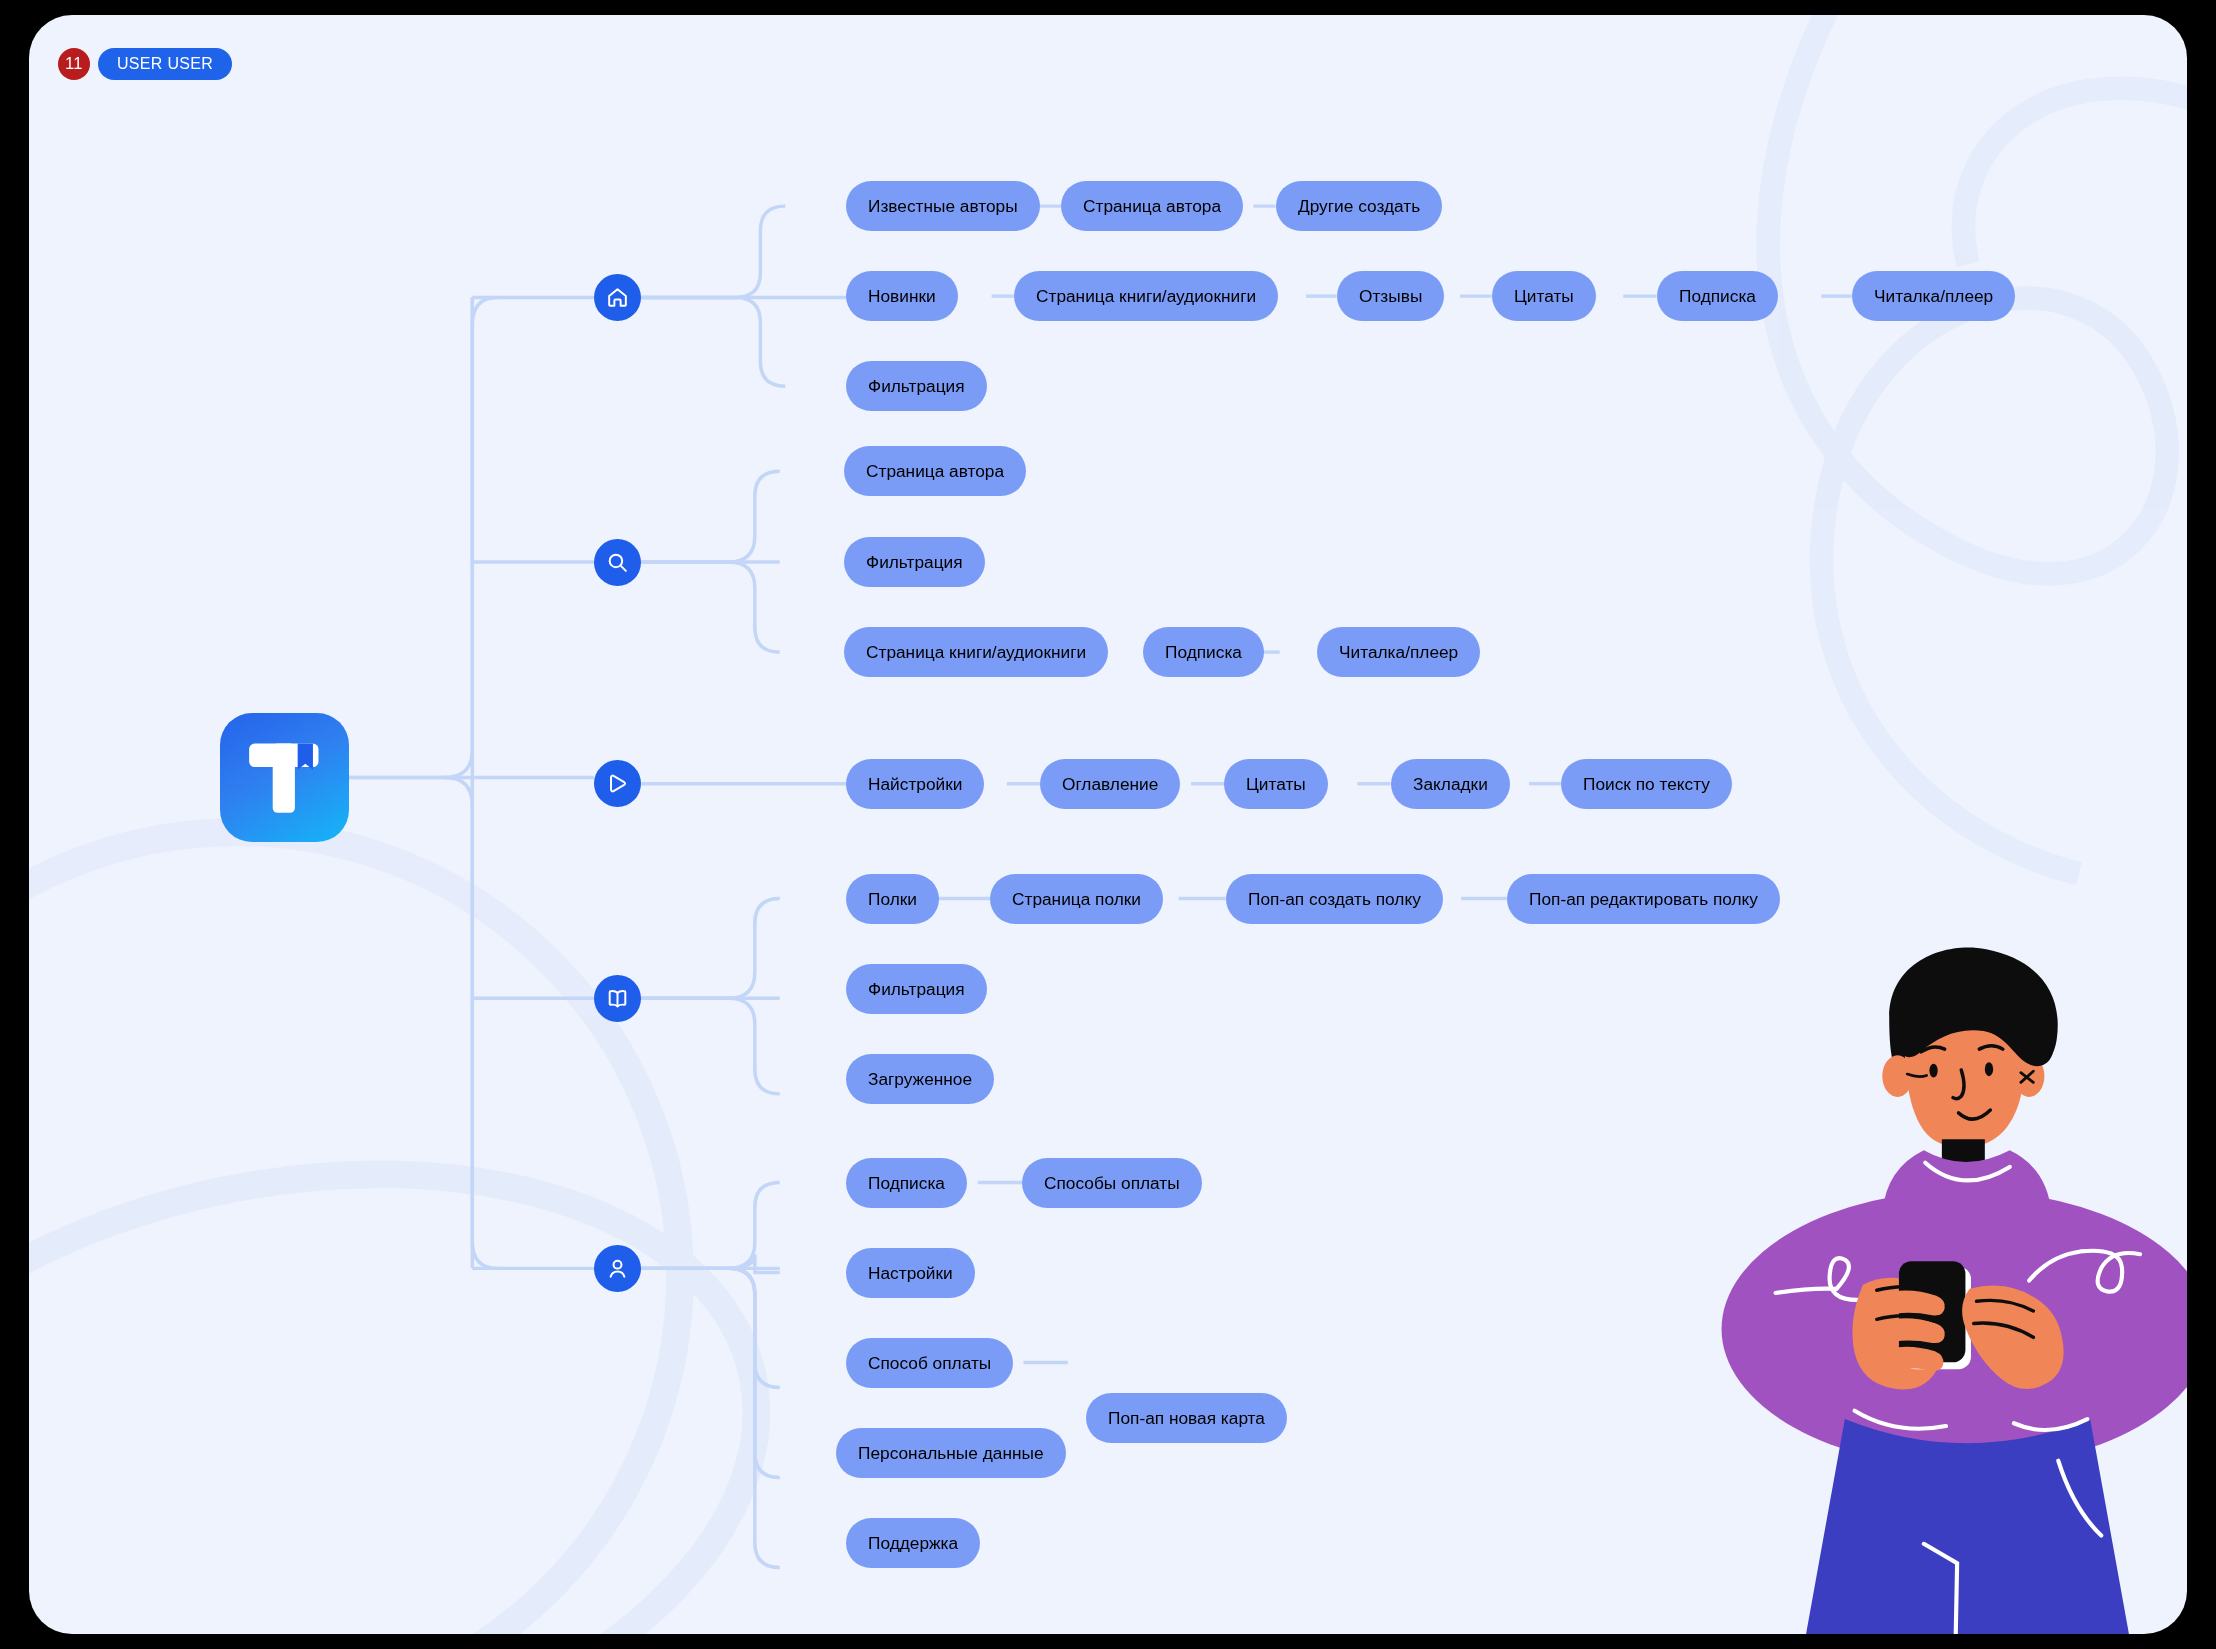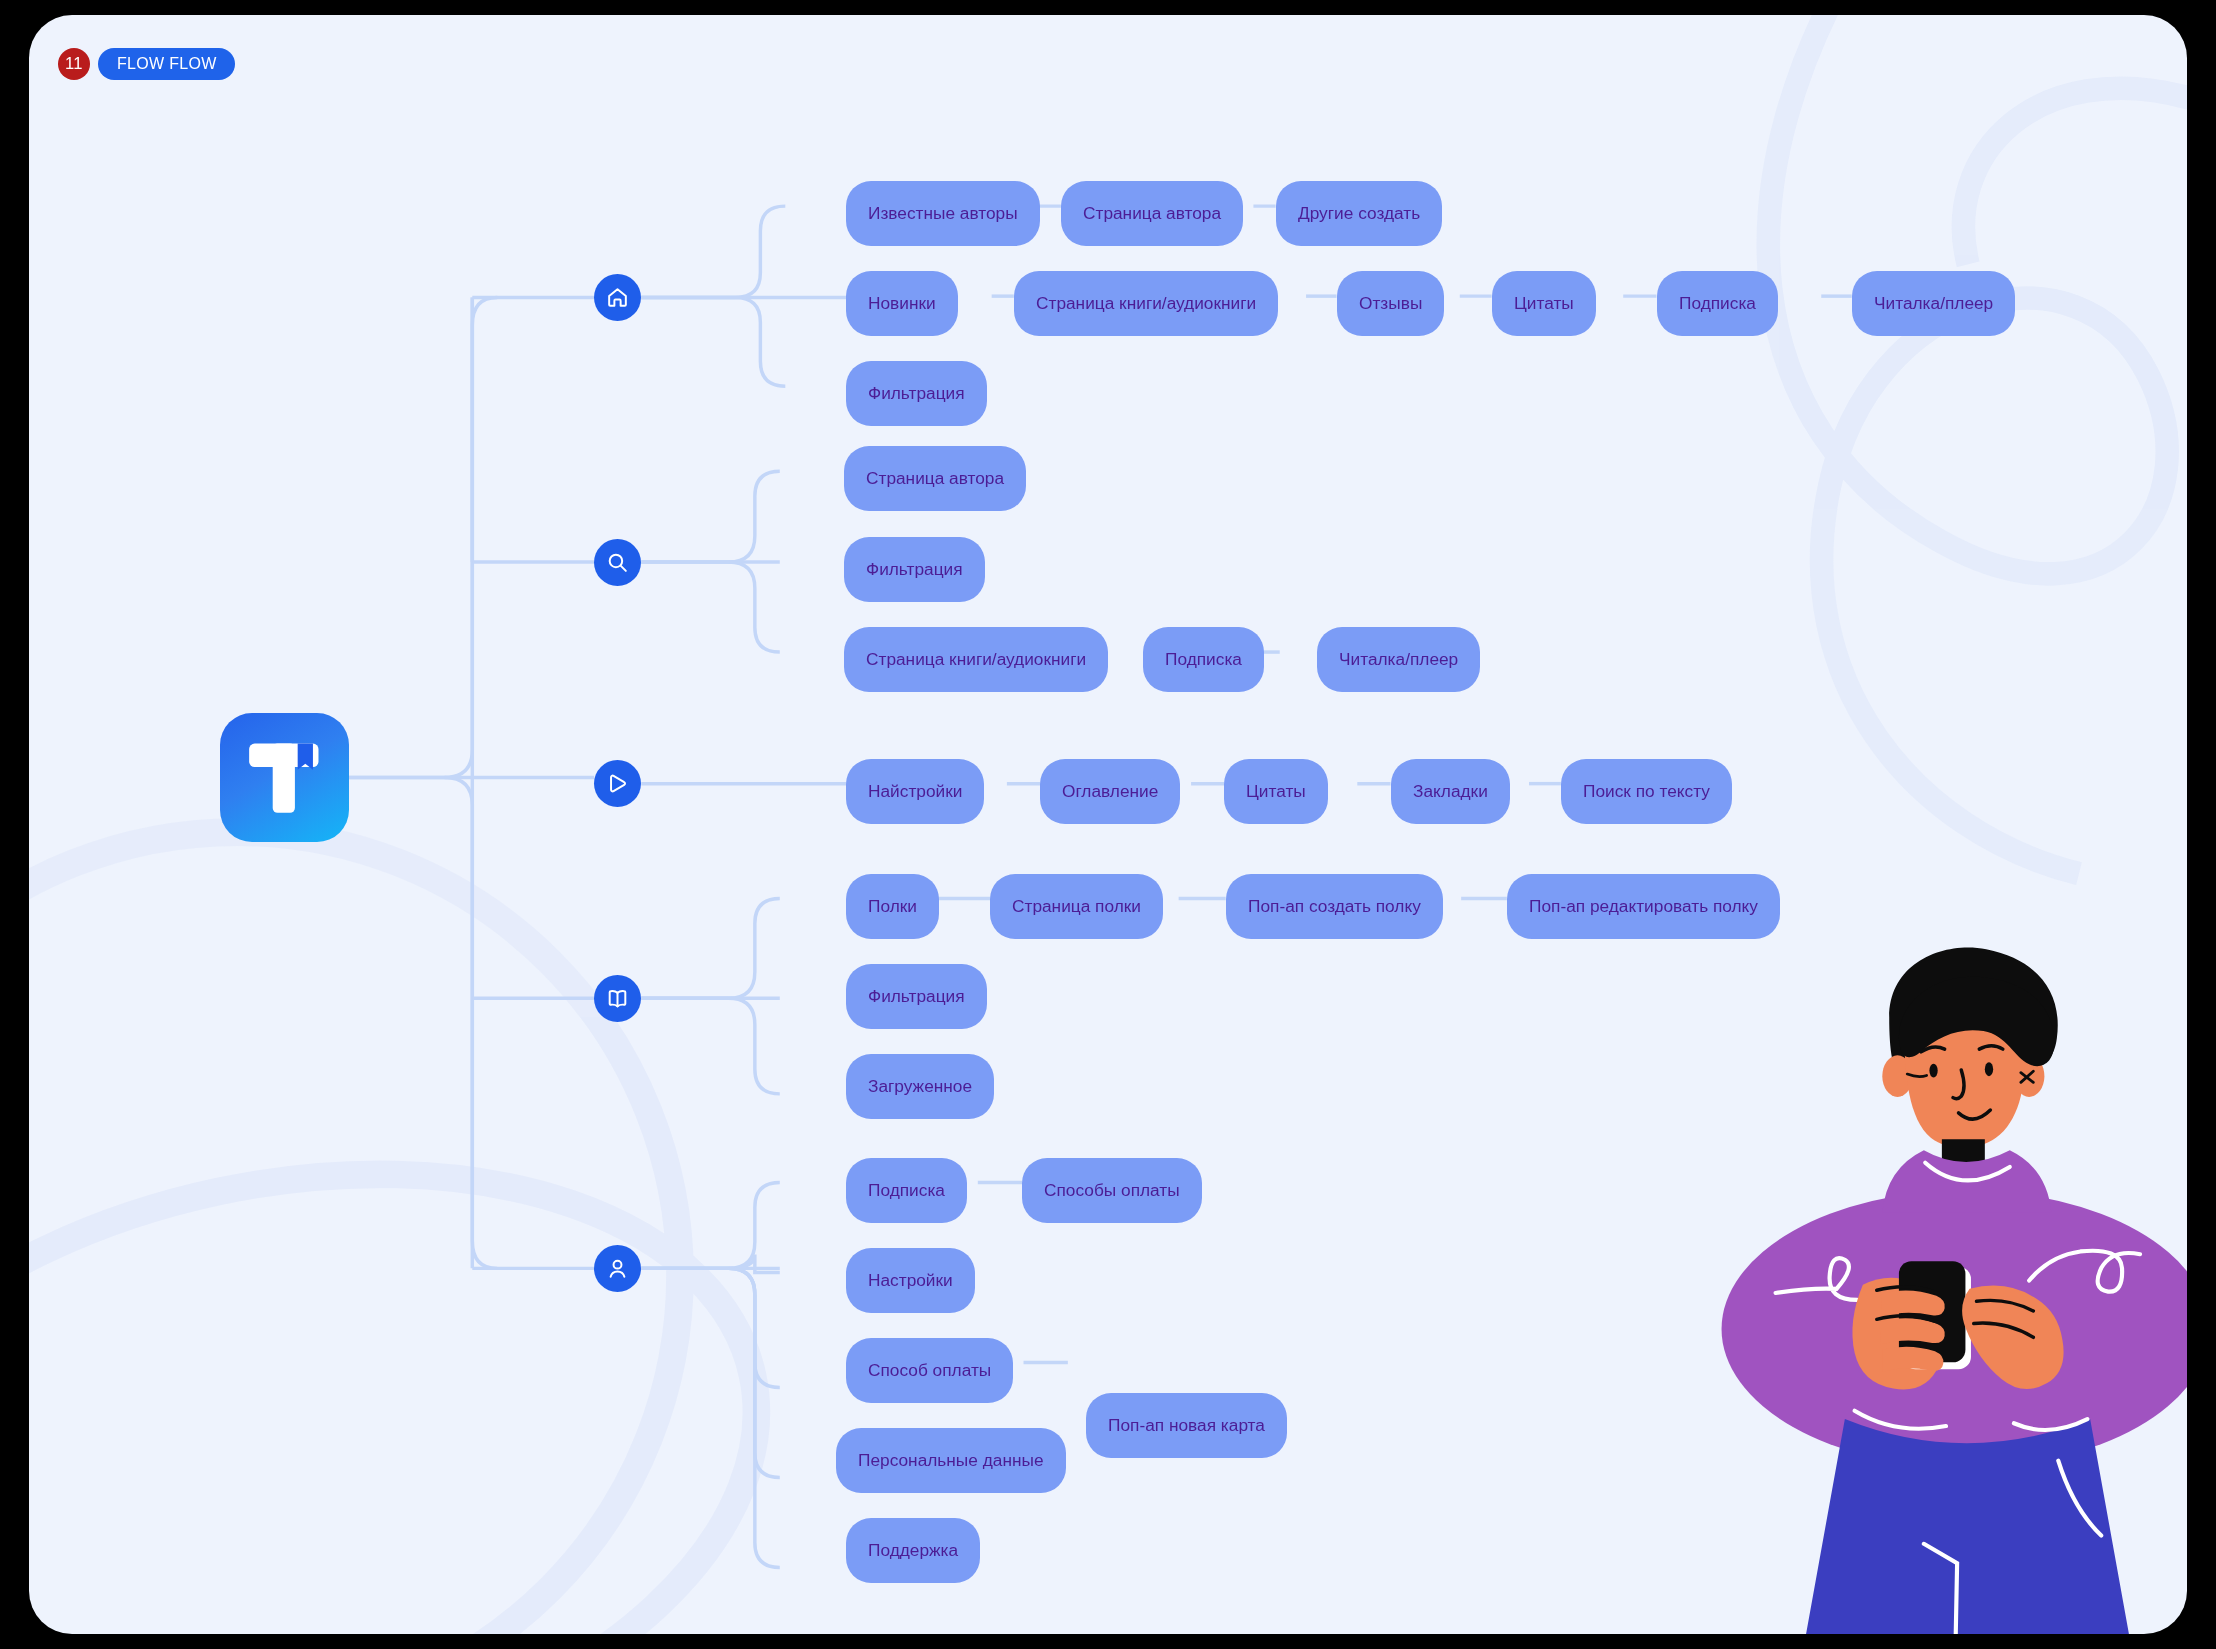--- a/index.html
+++ b/index.html
@@ -60,24 +60,24 @@
     width: 47px; height: 47px; border-radius: 50%;
     background: #1f5eea;
     display: flex; align-items: center; justify-content: center;
     z-index: 20;
   }
   .branch-icon svg { width: 25px; height: 25px; }
 
   
   .node {
     position: absolute;
-    height: 65px;
+    height: 50px;
     border-radius: 25px;
     background: #7b9cf6;
-    color: #4c1d95;
+    color: #000000;
     display: flex; align-items: center; justify-content: center;
     font-size: 17.3px;
     font-weight: 400;
     white-space: nowrap;
     padding: 13px 22px;
     z-index: 20;
   }
 
   
   #illustration {
@@ -99,21 +99,21 @@
       <path d="M3120,120 C2900,60 2760,200 2800,360"></path>
     </g>
     <g fill="none" stroke="#e4ebfb" stroke-width="40" opacity="0.9">
       <ellipse cx="360" cy="2110" rx="700" ry="420" transform="rotate(-12 360 2110)"></ellipse>
       <ellipse cx="300" cy="1820" rx="640" ry="640"></ellipse>
     </g>
   </svg>
 
   <div id="header">
     <div class="badge-num">11</div>
-    <div class="badge-pill">FLOW FLOW</div>
+    <div class="badge-pill">USER USER</div>
   </div>
 
   <div id="flow">
 
     <svg id="links" viewBox="0 0 3116 2338">
 
       <path d="M462,1101 H600 Q640,1101 640,1061 V448 Q640,408 676,408"></path>
       <path d="M462,1101 H600 Q640,1101 640,1141 V1770 Q640,1810 676,1810"></path>
       <path d="M600,1101 H816"></path>
 

